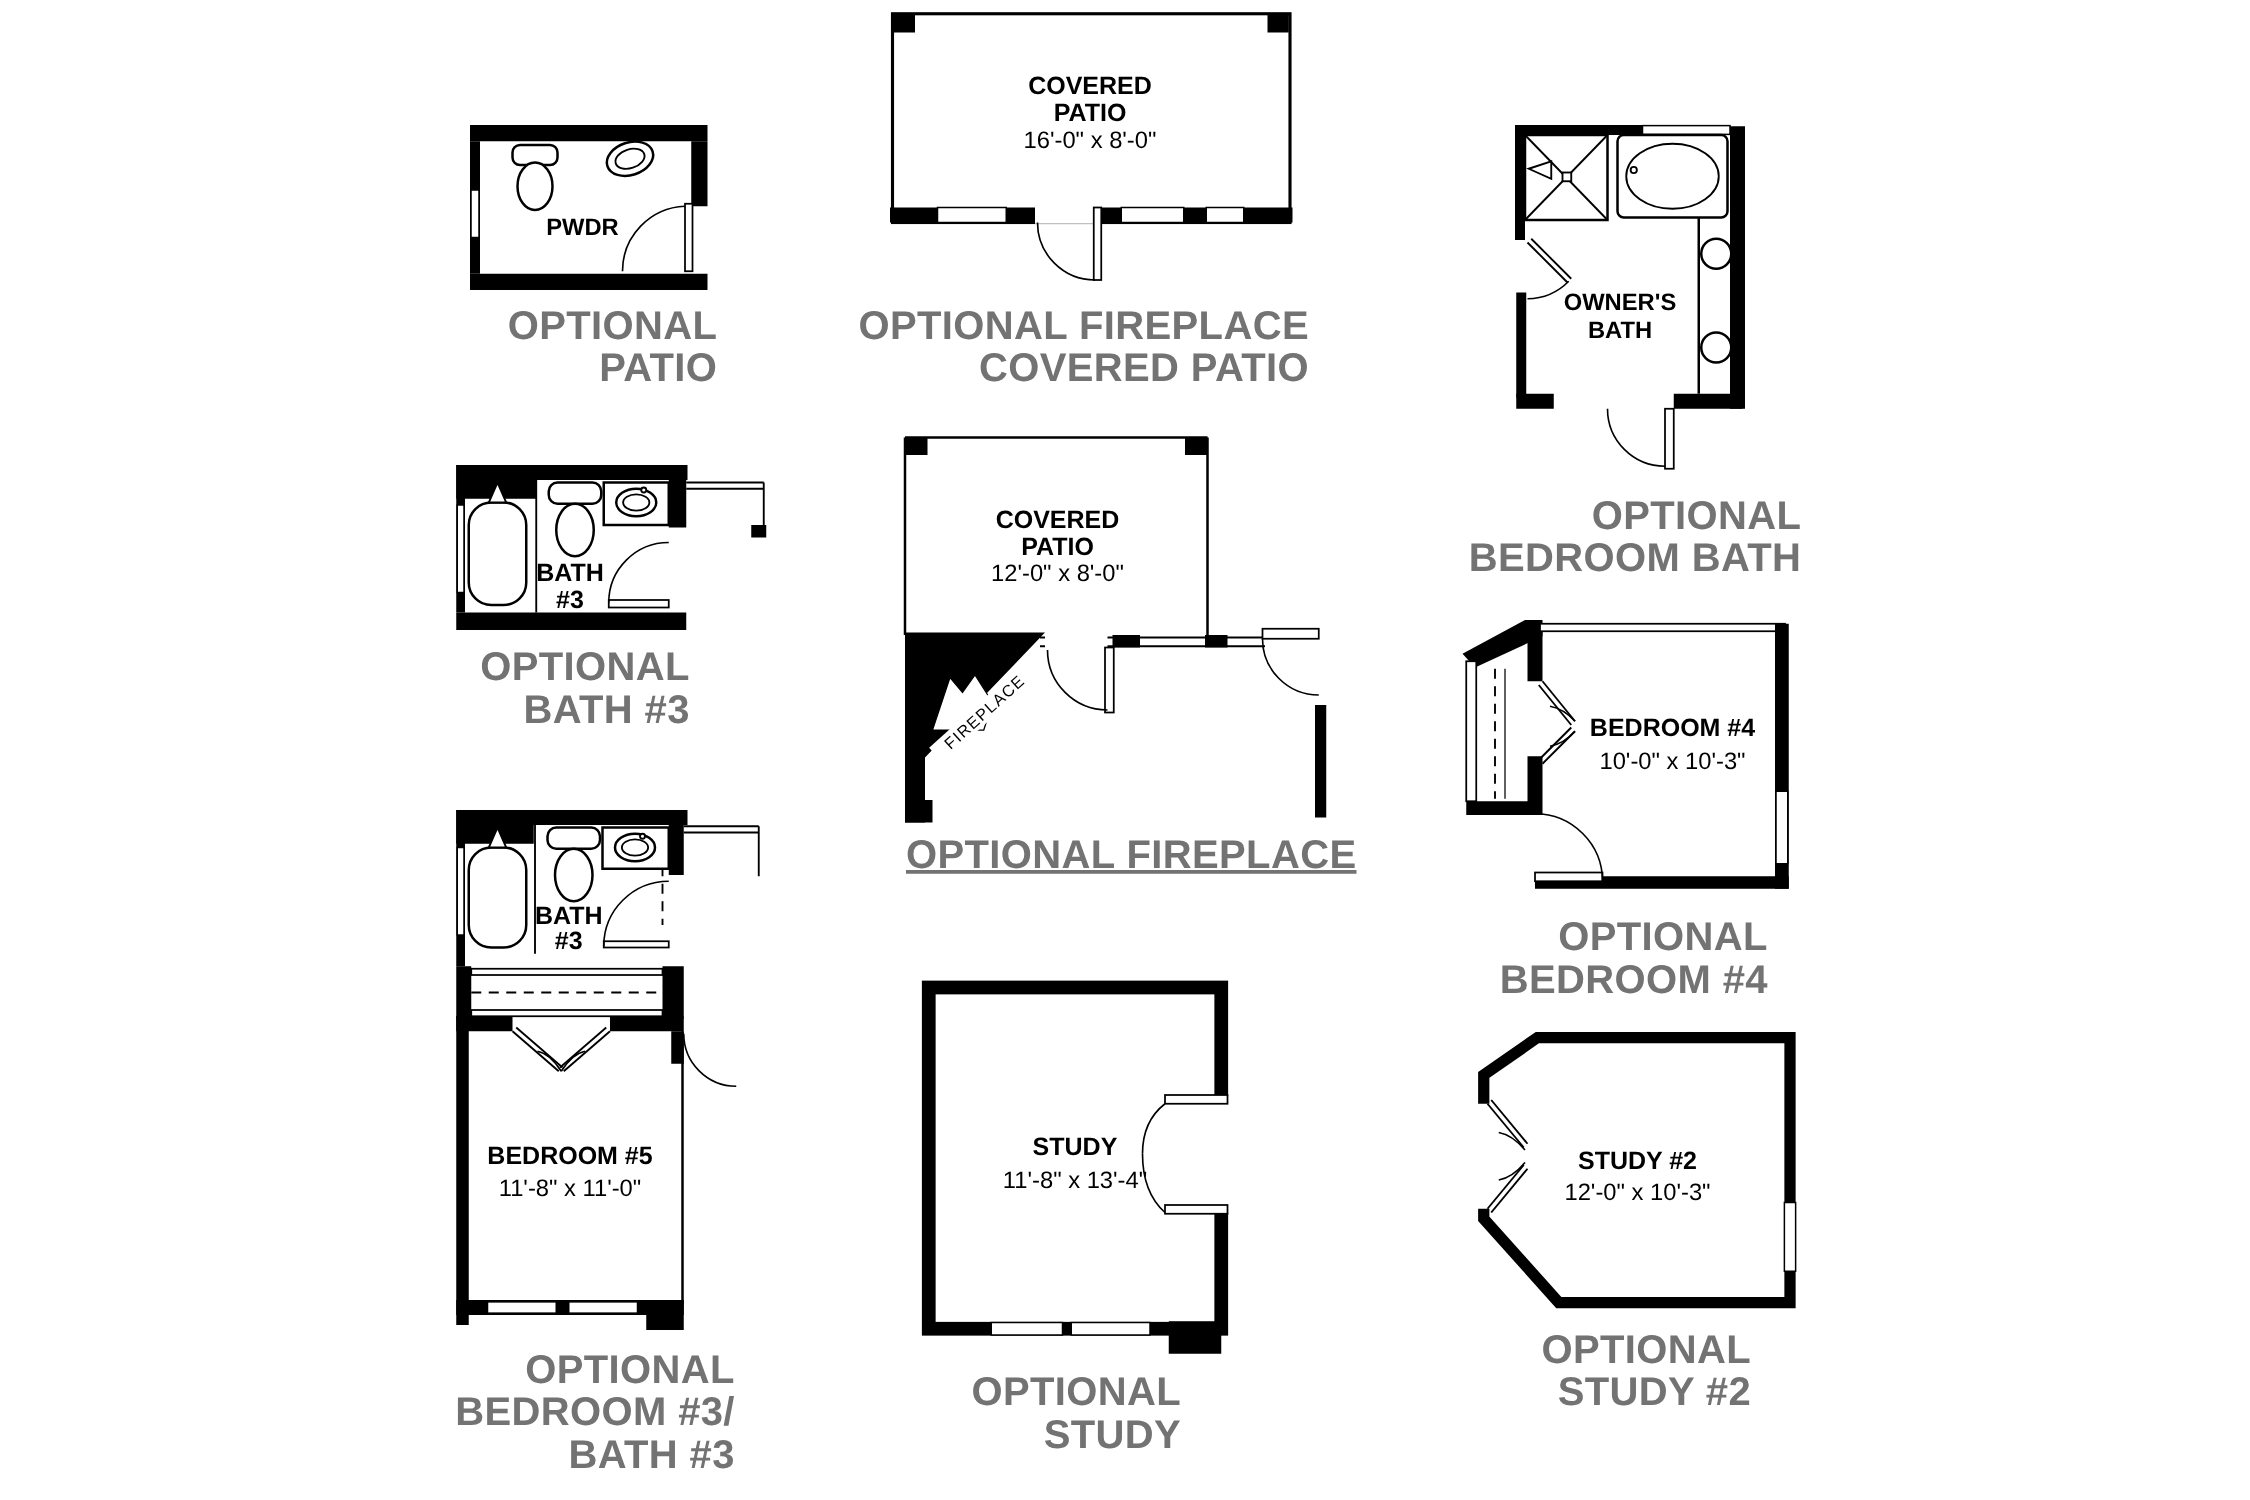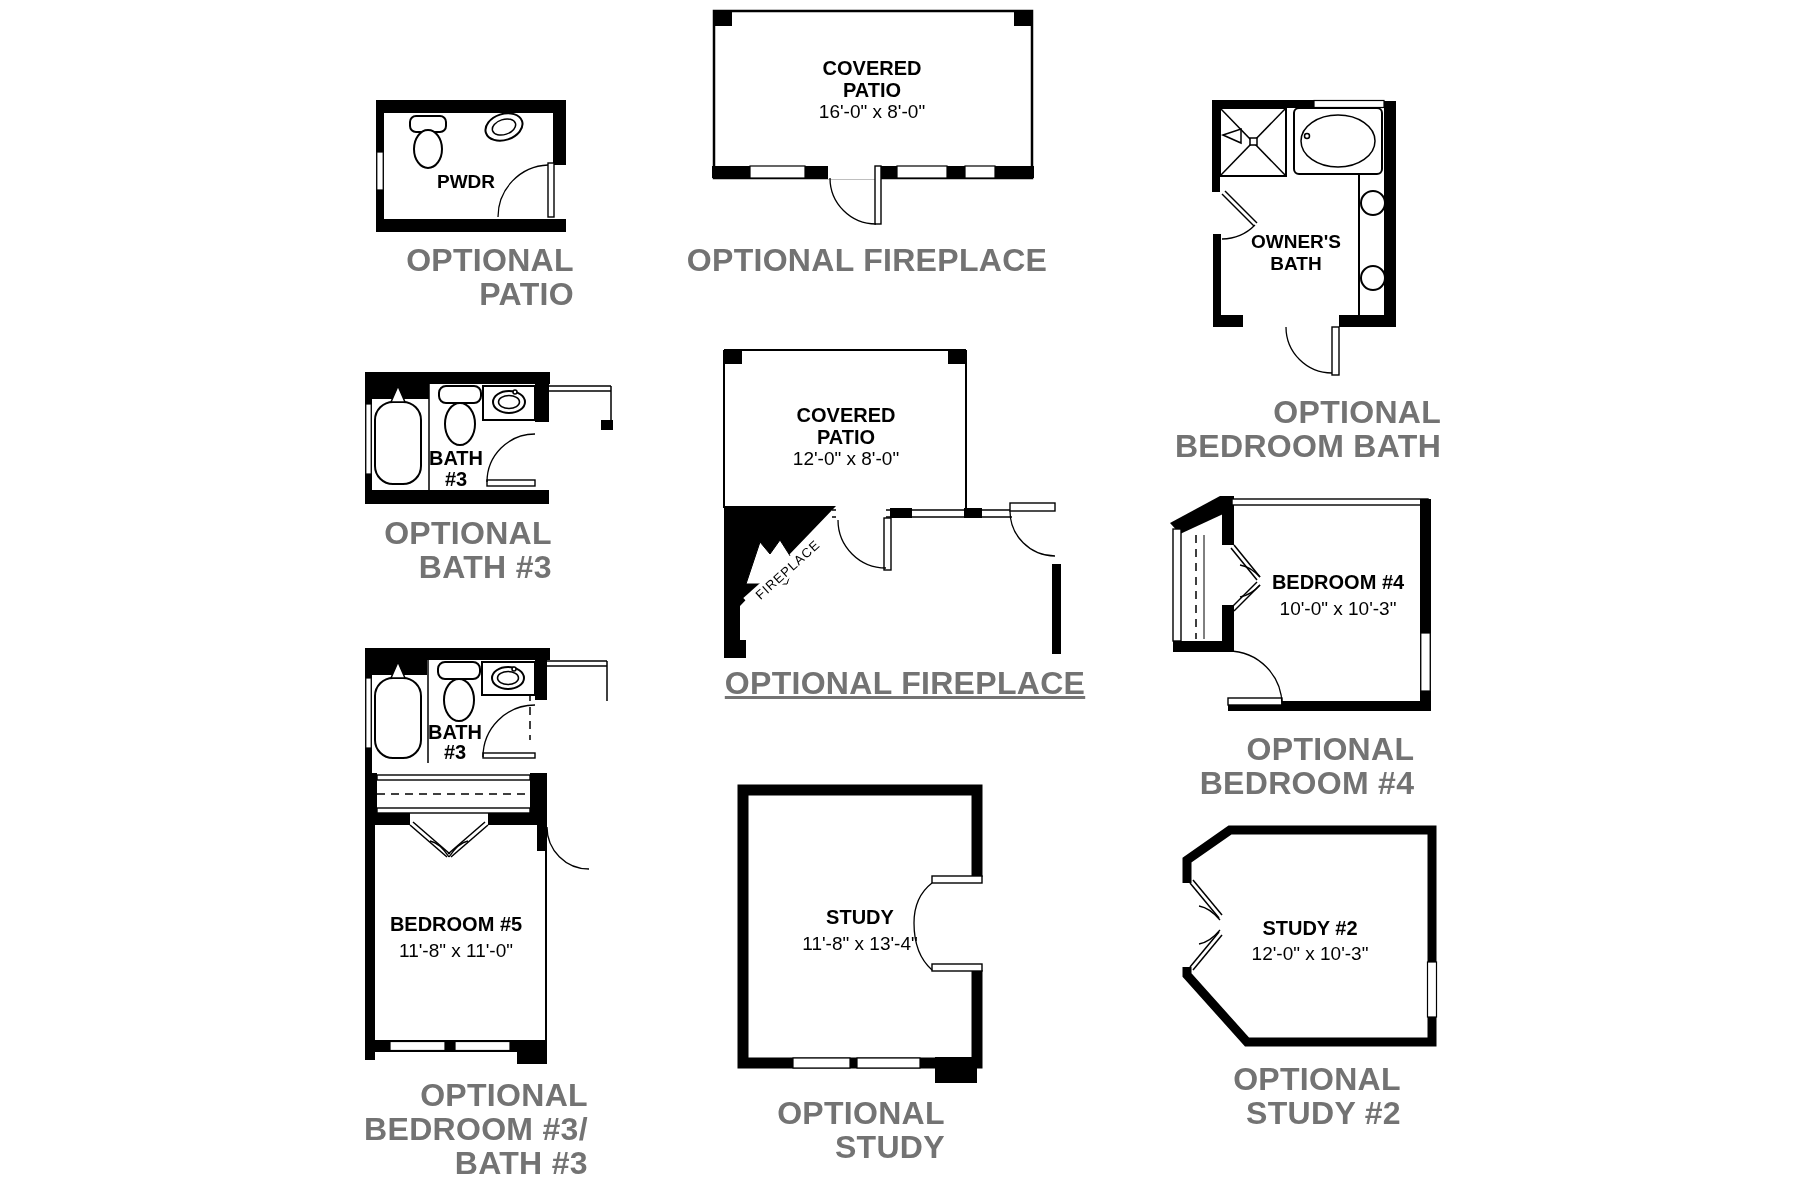--- a/index.html
+++ b/index.html
@@ -77,20 +77,21 @@
         <rect class="leaf" x="163" y="158" width="6" height="58"></rect>
         <path class="arc" d="M118,170 A46,46 0 0 0 164,216"></path>
       </g>
       <text class="rm" x="160" y="67" text-anchor="middle">COVERED</text>
       <text class="rm" x="160" y="89" text-anchor="middle">PATIO</text>
       <text class="dim" x="160" y="110" text-anchor="middle">16'-0" x 8'-0"</text>
     </svg>
   </div>
   <div class="caption" style="left:867px;top:243px;">
     <div>OPTIONAL FIREPLACE</div>
+    <div>COVERED PATIO</div>
   </div>
 
   <div class="plan" style="left:1208px;top:88px;">
     <svg width="200" height="290" viewBox="0 0 200 290">
       <g>
         <rect class="w" x="4" y="12" width="102" height="8"></rect>
         <rect class="win" x="106" y="12.5" width="70" height="7"></rect>
         <rect class="w" x="4" y="12" width="8" height="92"></rect>
         <rect class="w" x="5" y="146" width="8" height="84"></rect>
         <rect class="w" x="176" y="13" width="12" height="226"></rect>

